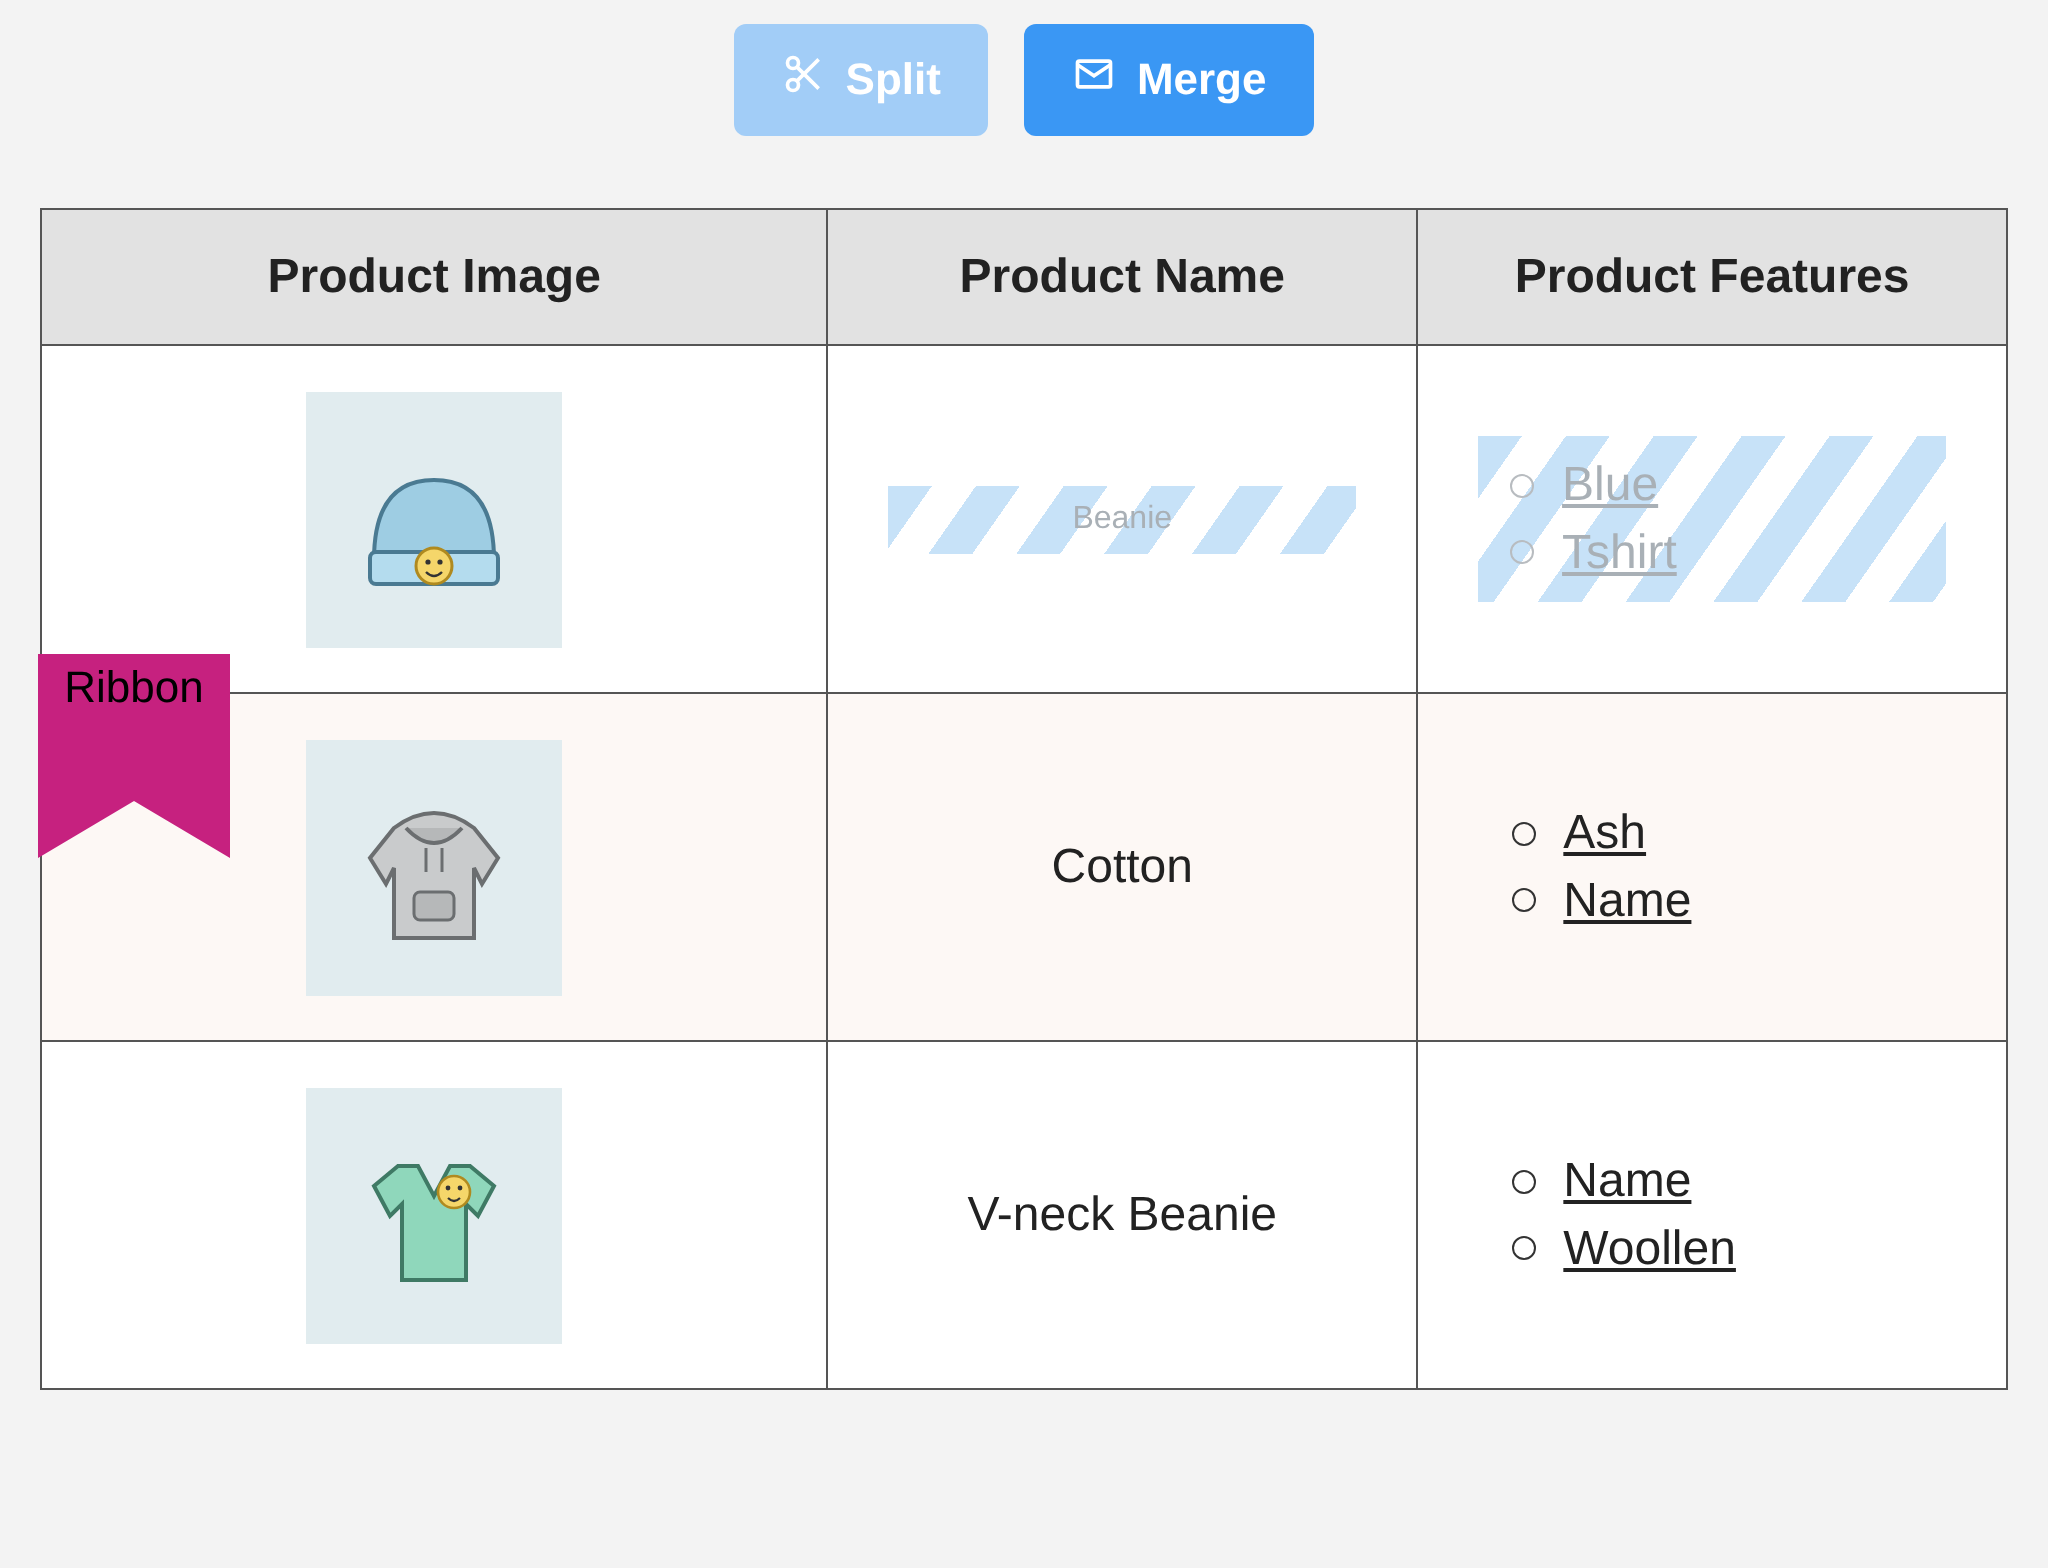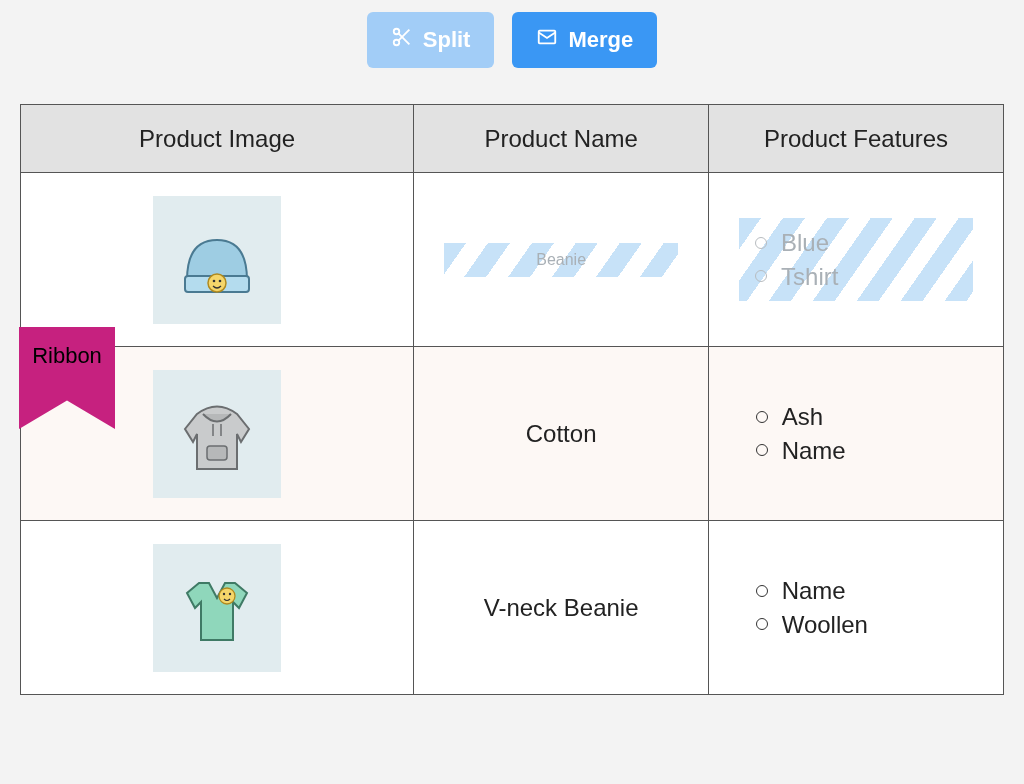--- a/index.html
+++ b/index.html
@@ -45,21 +45,21 @@
   table.products th, table.products td {
     border: 1px solid #555;
     padding: 20px 14px;
     font-size: 24px;
     text-align: center;
     vertical-align: middle;
     height: 174px;
   }
   table.products th {
     background: #e2e2e2;
-    font-weight: 400;
+    font-weight: 700;
     height: 68px;
     padding: 18px 14px;
   }
   col.col-image { width: 40%; }
   col.col-name  { width: 30%; }
   col.col-feat  { width: 30%; }
 
   tr.highlight td { background: #fdf8f5; }
 
   .img-cell { position: relative; }
@@ -77,21 +77,21 @@
   .ribbon {
     position: absolute;
     top: -20px;
     left: -2px;
     width: 96px;
     height: 102px;
     background: #c6217f;
     color: #000;
     font-size: 22px;
     text-align: center;
-    padding-top: 16px;
+    padding-top: 4px;
     filter: drop-shadow(2px 4px 5px rgba(0,0,0,0.35));
     clip-path: polygon(0 0, 100% 0, 100% 100%, 50% 72%, 0 100%);
   }
 
   .stripe-box {
     background: repeating-linear-gradient(
       125deg,
       #c7e2f8 0 18px,
       #ffffff 18px 36px
     );
@@ -99,20 +99,21 @@
     padding: 8px 10px;
     display: inline-block;
     min-width: 88%;
   }
   .stripe-box.name { font-size: 16px; }
   .stripe-box.feat { text-align: left; }
   .stripe-box ul, .feat-cell ul {
     list-style: none;
     padding-left: 4px;
     margin: 0;
+    text-decoration: underline;
   }
   .stripe-box li, .feat-cell li {
     position: relative;
     padding-left: 28px;
     font-size: 24px;
     line-height: 1.4;
     text-align: left;
   }
   .stripe-box li::before, .feat-cell li::before {
     content: "";

